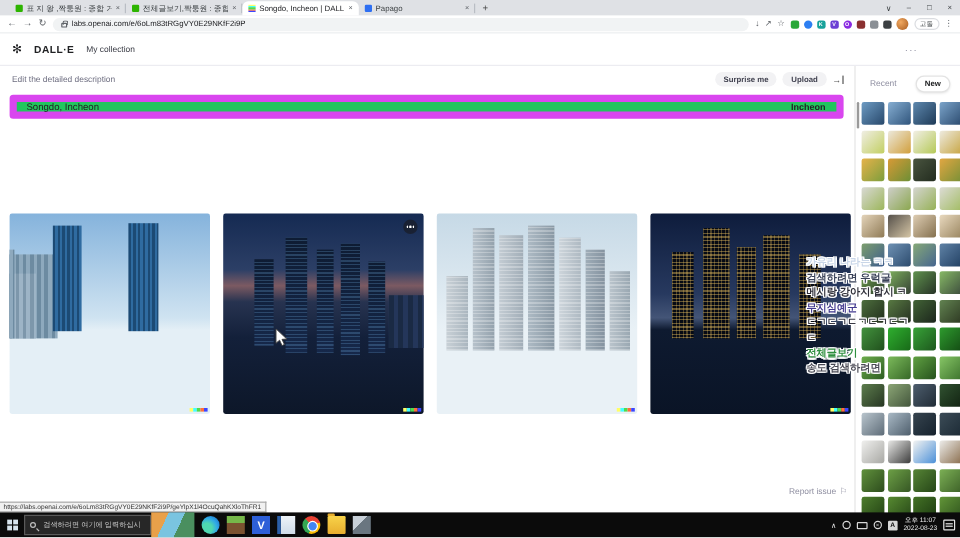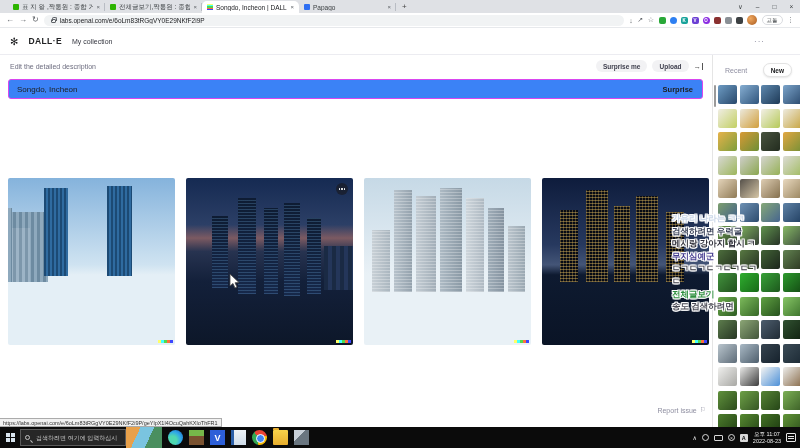--- a/index.html
+++ b/index.html
@@ -39,21 +39,21 @@
   .brand{font-weight:bold;font-size:8.5px;letter-spacing:0.4px;color:#202123;}
   .mycol{font-size:7px;color:#353740;}
   .nav-overflow{margin-left:auto;margin-right:25px;color:#8e8ea0;font-size:8px;letter-spacing:1px;}
 
   .content-left{position:absolute;top:55px;left:0;width:712px;bottom:0;background:#fff;}
   .edit-label{position:absolute;top:8px;left:10px;font-size:7px;color:#6e6e80;}
   .edit-actions{position:absolute;top:5px;right:9px;display:flex;align-items:center;gap:5px;}
   .pill-btn{background:#f2f2f4;border:none;border-radius:8px;padding:2.5px 7px;font-size:6.5px;font-weight:bold;color:#40414f;font-family:inherit;}
   .collapse-ic{display:flex;align-items:center;color:#555;font-size:7.5px;}
   .collapse-ic::after{content:"";width:1px;height:7px;background:#555;margin-left:1px;}
-  .prompt-box{position:absolute;top:24px;left:8px;right:9px;height:20px;border:1px solid #d946ef;border-radius:3px;background:#3b82f6;display:flex;align-items:center;}
+  .prompt-box{position:absolute;top:24px;left:8px;right:9px;height:20px;border:6px solid #d946ef;border-radius:3px;background:#22c55e;display:flex;align-items:center;}
   .prompt-input{flex:1;border:none;outline:none;font-size:8px;color:#202123;padding:0 8px;font-family:inherit;background:transparent;}
   .generate-btn{border:none;background:transparent;font-size:7.5px;font-weight:bold;color:#202123;padding:0 9px;font-family:inherit;}
 
   .images-row{position:absolute;top:123px;left:8px;display:flex;gap:11px;}
   .gen-img{position:relative;width:167px;height:167px;overflow:hidden;border-radius:2px;flex:0 0 auto;}
   .gen-img .art,.gen-img .art div{position:absolute;}
   .wm{position:absolute;right:2px;bottom:2px;display:flex;z-index:3;}
   .wm span{width:3px;height:3px;display:block;}
   .more-btn{position:absolute;top:5px;right:5px;width:12px;height:12px;border-radius:50%;background:rgba(25,28,38,.72);display:flex;align-items:center;justify-content:center;gap:1px;z-index:4;}
   .more-btn i{width:1.4px;height:1.4px;border-radius:50%;background:#fff;}
@@ -251,21 +251,21 @@
 
   <div class="content-left">
     <span class="edit-label">Edit the detailed description</span>
     <div class="edit-actions">
       <button class="pill-btn">Surprise me</button>
       <button class="pill-btn">Upload</button>
       <span class="collapse-ic">→</span>
     </div>
     <div class="prompt-box">
       <input class="prompt-input" value="Songdo, Incheon" style="">
-      <button class="generate-btn">Surprise</button>
+      <button class="generate-btn">Incheon</button>
     </div>
 
     <div class="images-row">
       <div class="gen-img" id="img1">
         <div class="art">
           <div class="bl"></div>
             <div class="bl2"></div>
             <div class="br"></div>
           <div class="t1"></div>
             <div class="t2"></div>

